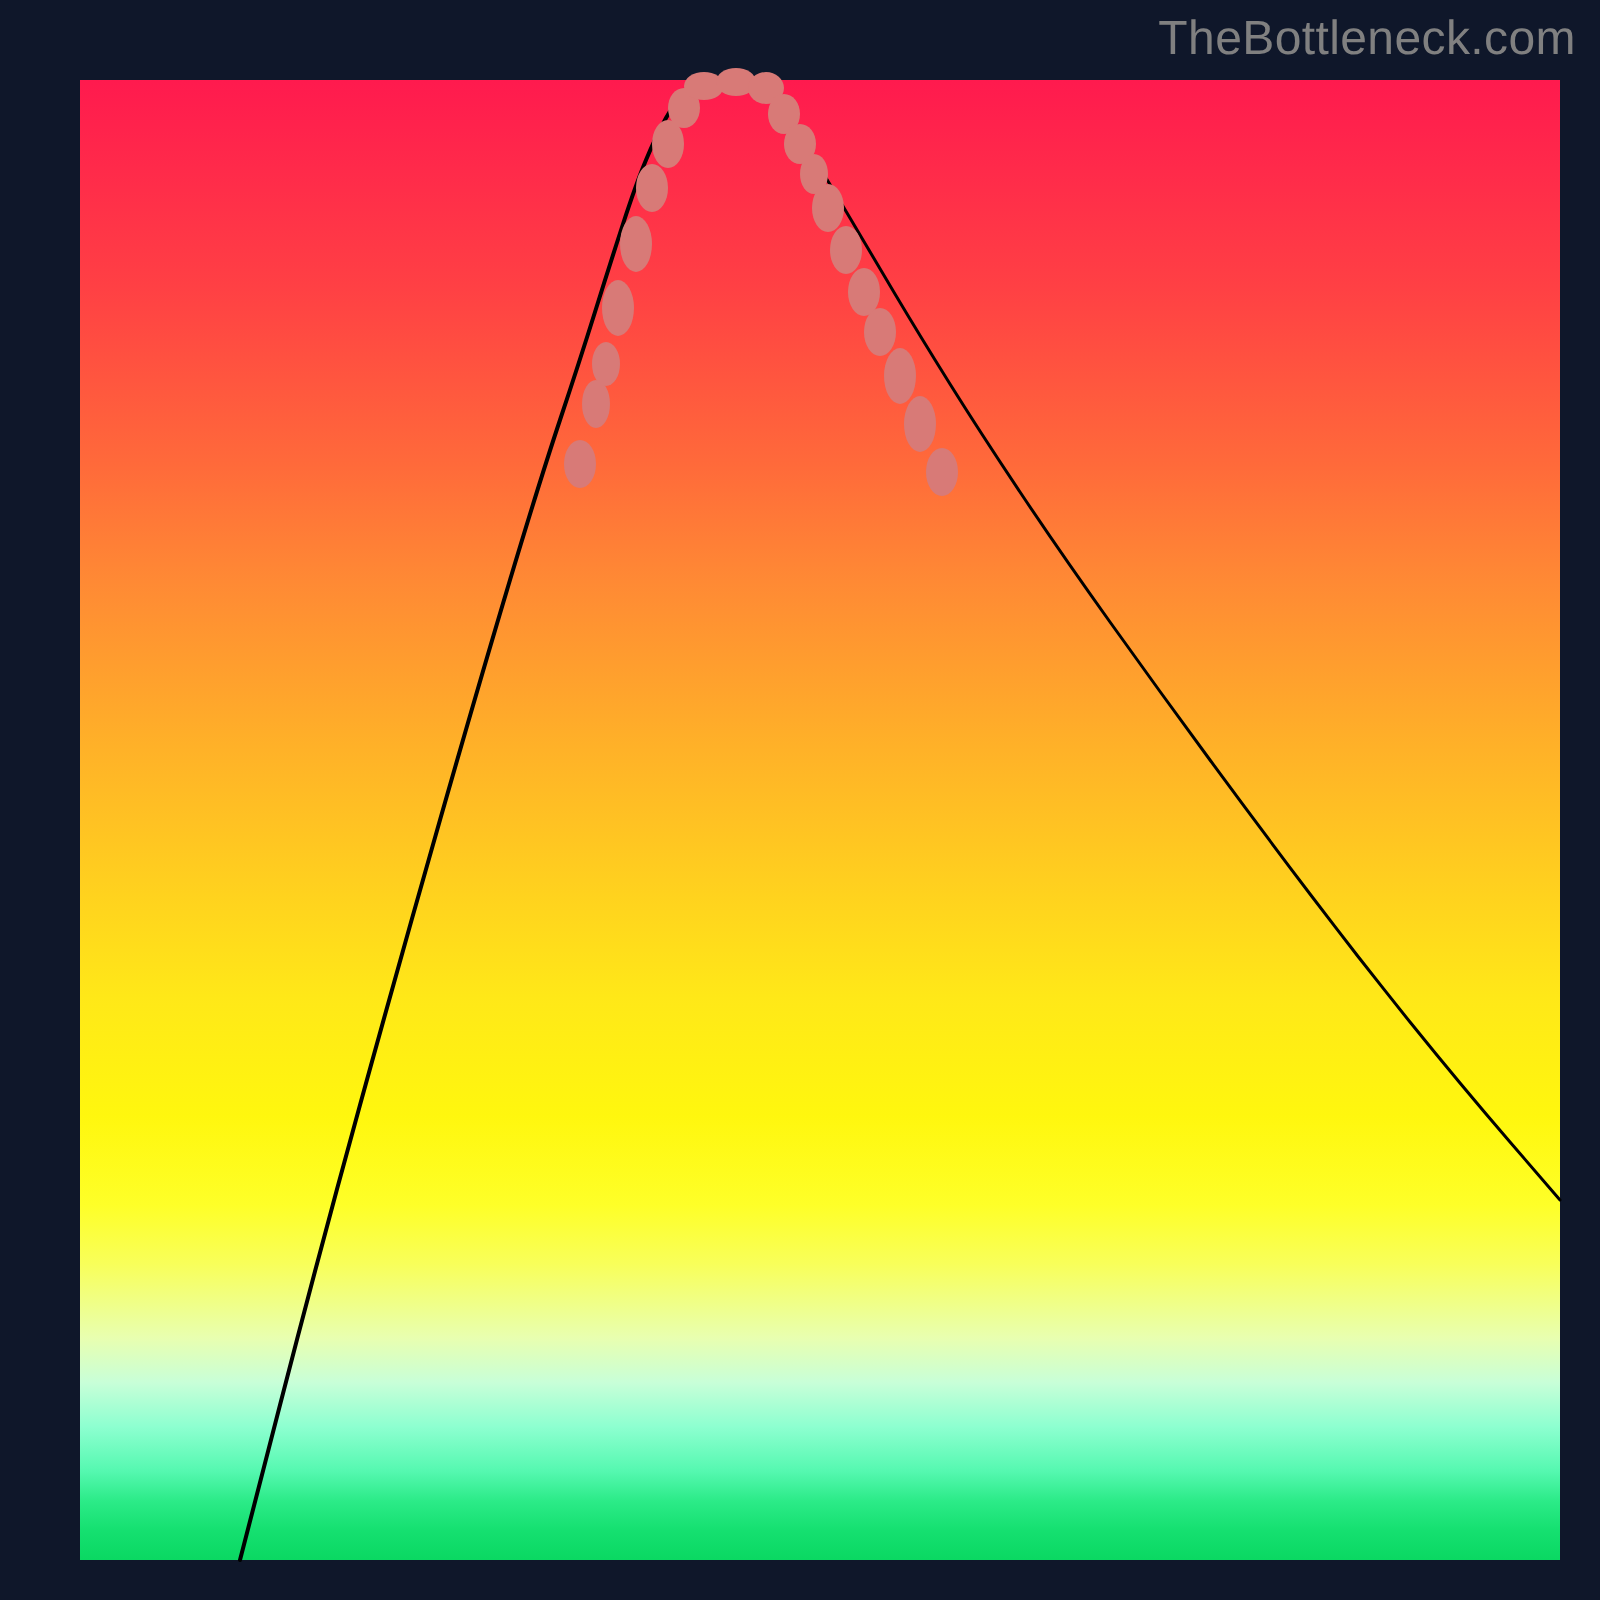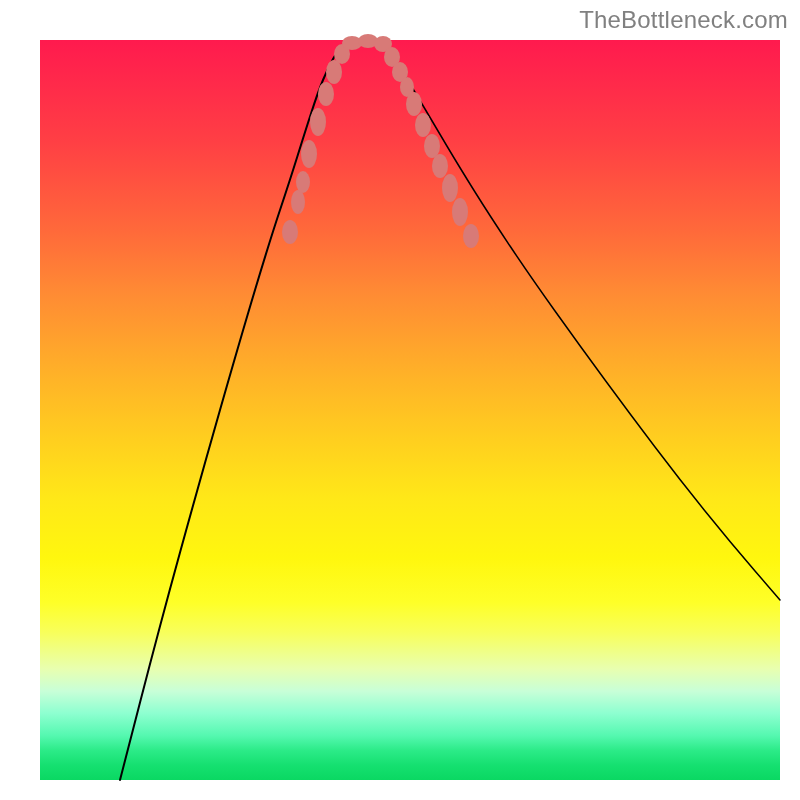--- a/index.html
+++ b/index.html
@@ -10,21 +10,21 @@
     background: #000;
     font-family: Arial, Helvetica, sans-serif;
     overflow: hidden;
   }
   .frame {
     position: absolute;
     left: 0;
     top: 0;
     width: 800px;
     height: 800px;
-    background: #ffffff;
+    background: #0f172a;
   }
   .plot-area {
     position: absolute;
     left: 40px;
     top: 40px;
     width: 740px;
     height: 740px;
     
     background: linear-gradient(to bottom,
       #ff1a4e 0%,

